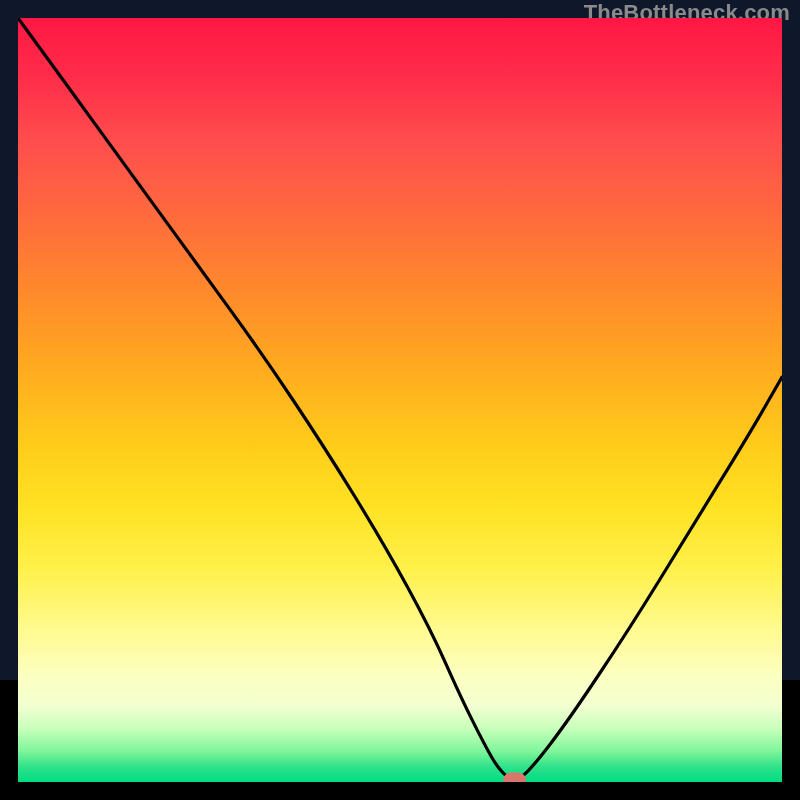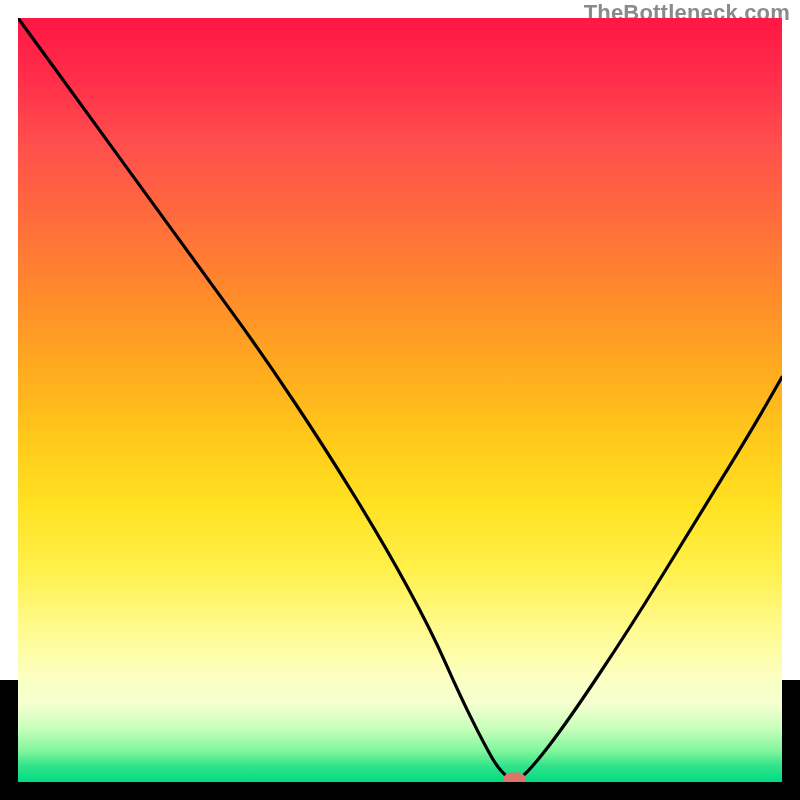--- a/index.html
+++ b/index.html
@@ -1,21 +1,21 @@
 <!DOCTYPE html>
 <html><head>
 <meta charset="utf-8">
 <style>
   * { margin: 0; padding: 0; box-sizing: border-box; }
   html, body { width: 800px; height: 800px; overflow: hidden; background: #000; }
   .frame {
     position: relative;
     width: 800px;
     height: 680px;
-    background: #ffffff;
+    background: #0f172a;
   }
   .plot {
     position: absolute;
     left: 18px;
     top: 18px;
     width: 764px;
     height: 764px;
   }
   .gradient {
     position: absolute;

